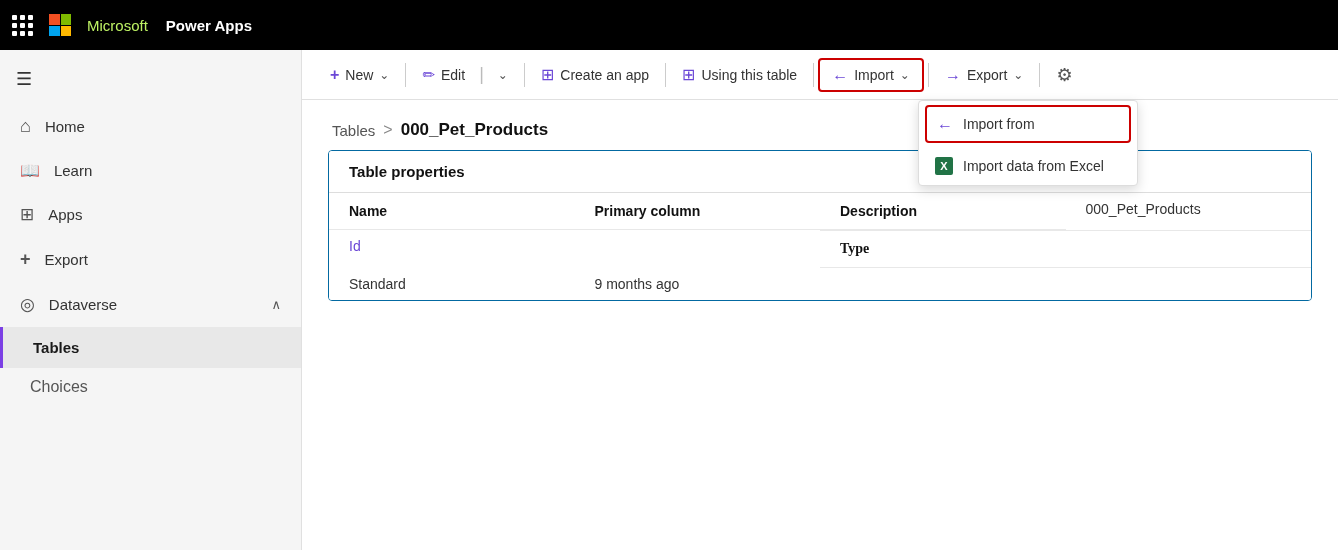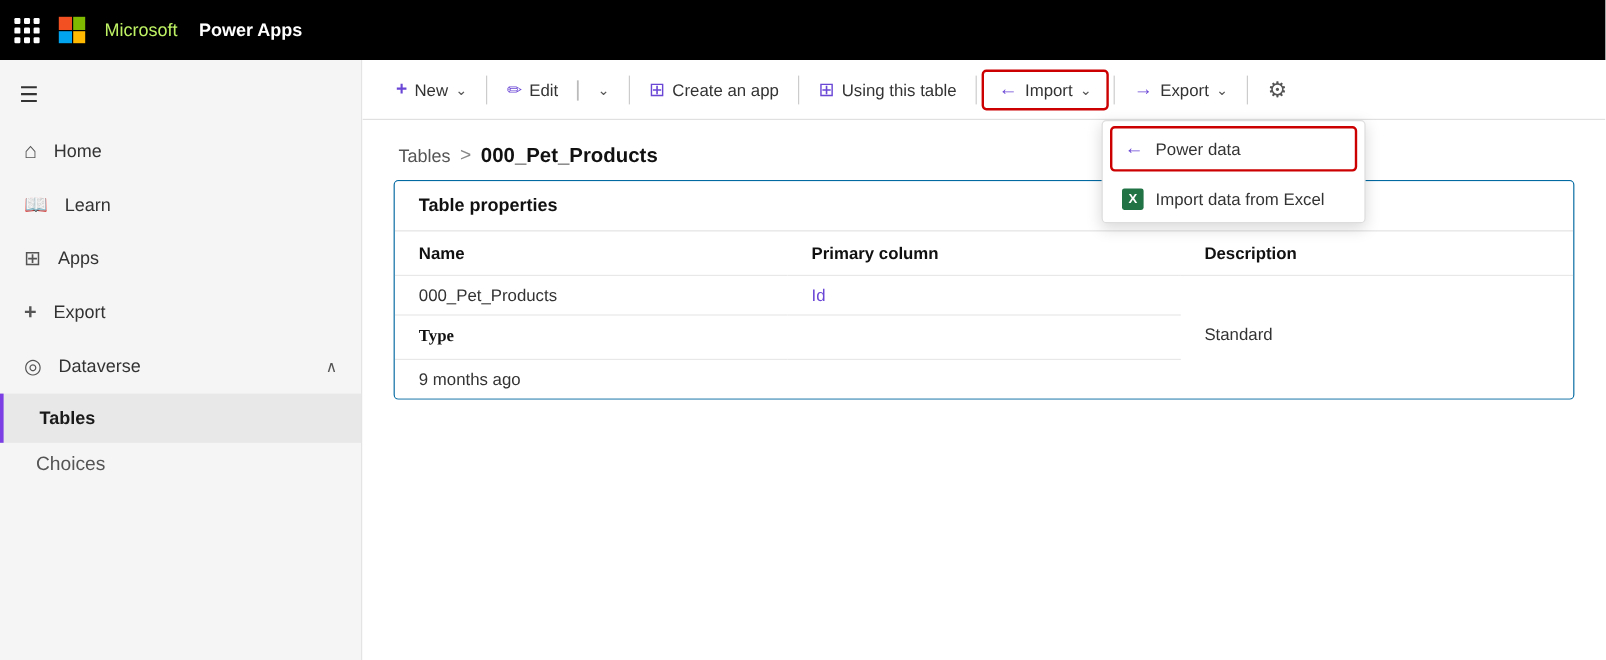--- a/index.html
+++ b/index.html
@@ -211,21 +211,21 @@
     .table-props-header {
       padding: 12px 20px;
       font-weight: 700;
       font-size: 15px;
       color: #111;
       border-bottom: 1px solid #ddd;
       background: #fff;
     }
     .table-props-cols {
       display: grid;
-      grid-template-columns: 1fr 1fr 1fr;
+      grid-template-columns: 1fr 1fr 1fr 1fr;
       background: #fff;
     }
     .col-header {
       padding: 10px 20px;
       font-weight: 700;
       font-size: 14px;
       color: #111;
       border-bottom: 1px solid #e8e8e8;
     }
     .col-value {
@@ -362,21 +362,21 @@
       <div class="toolbar-divider"></div>
 
       <button class="toolbar-btn">
         <span style="font-size:18px;color:#555;">⚙</span>
       </button>
     </div>
 
     <div class="dropdown-overlay">
       <div class="dropdown-item highlighted">
         <span style="color:#6b47d6;font-size:16px;font-weight:bold;">←</span>
-        <span>Power data</span>
+        <span>Import from</span>
       </div>
       <div class="dropdown-item">
         <span style="color:#217346;font-size:16px;font-weight:bold;background:#217346;color:#fff;width:18px;height:18px;display:inline-flex;align-items:center;justify-content:center;border-radius:2px;font-size:11px;">X</span>
         <span>Import data from Excel</span>
       </div>
     </div>
 
     <div class="breadcrumb-row">
       <span class="breadcrumb-link">Tables</span>
       <span class="breadcrumb-sep">&gt;</span>

